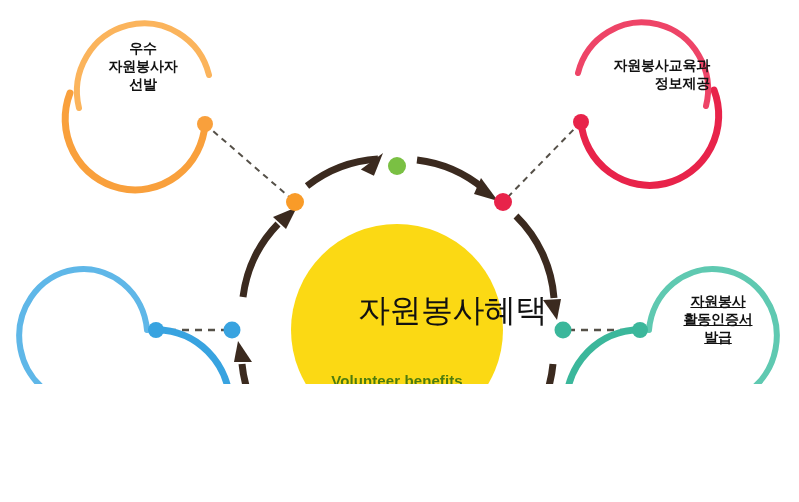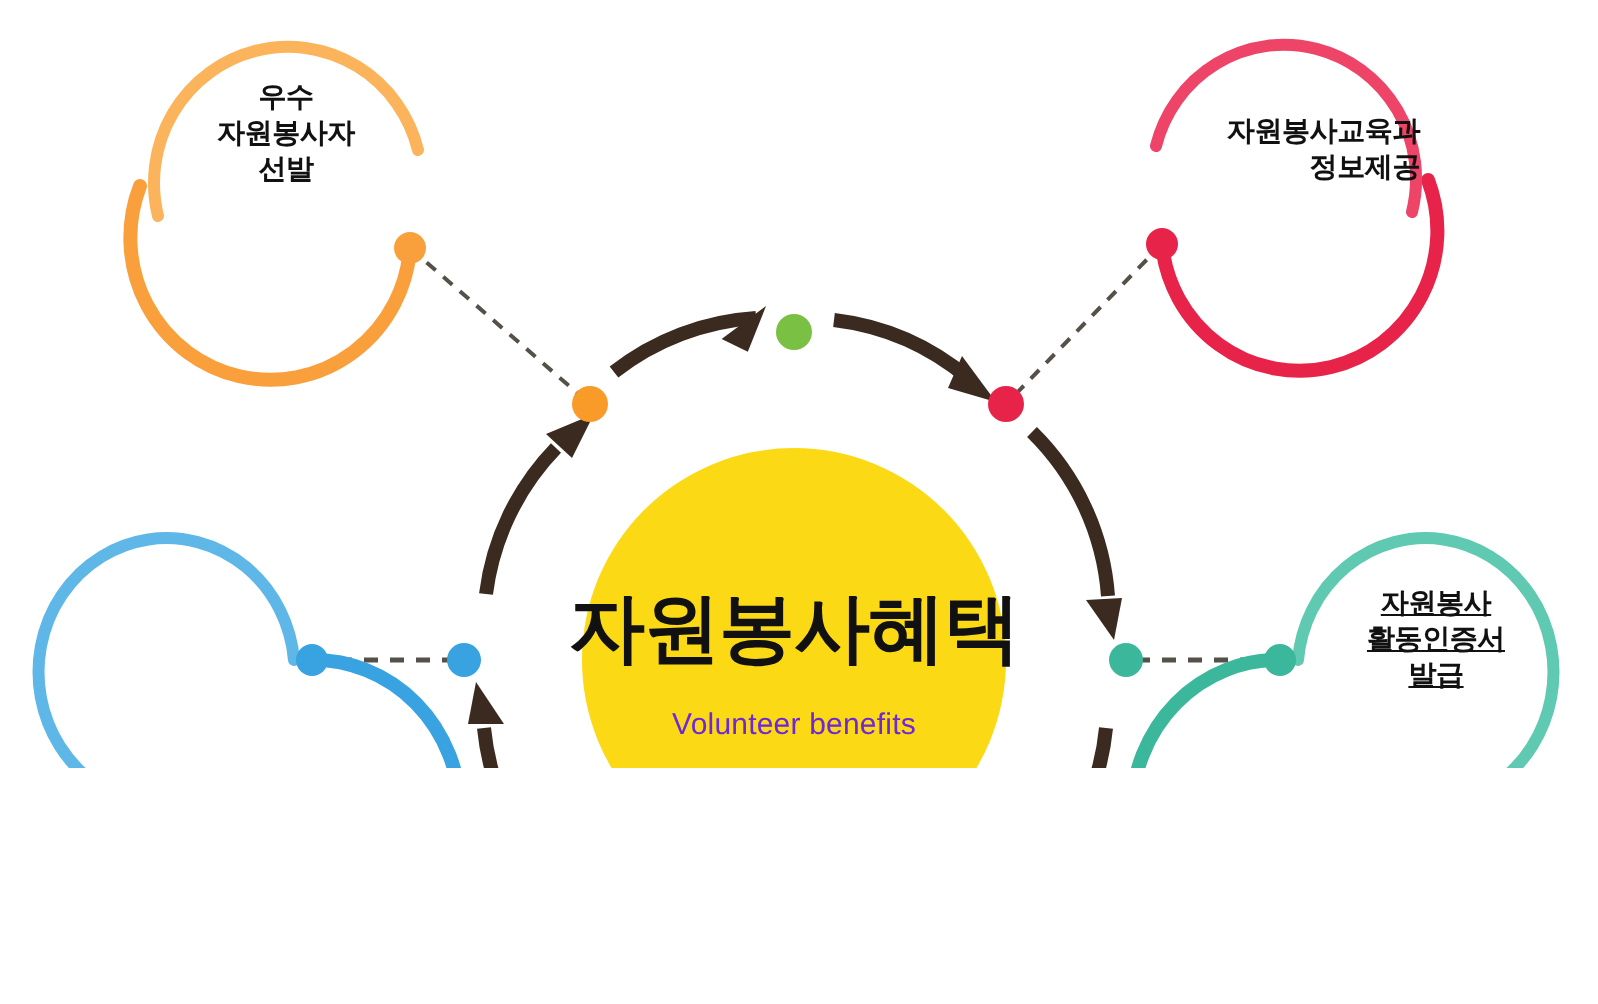--- a/index.html
+++ b/index.html
@@ -34,39 +34,40 @@
     font-weight: bold;
     font-size: 14px;
     line-height: 1.28;
     letter-spacing: -0.2px;
     white-space: pre-line;
     pointer-events: none;
     -webkit-font-smoothing: antialiased;
   }
   .hub-title {
     position: absolute;
-    text-align: center;
+    text-align: right;
     color: #111111;
     font-family: "Liberation Sans", sans-serif;
-    font-weight: bold;
-    font-size: 38px;
+    font-weight: normal;
+    font-size: 32px;
     letter-spacing: -0.5px;
     white-space: nowrap;
     pointer-events: none;
   }
   .hub-sub {
     position: absolute;
     text-align: center;
-    color: #6d28d9;
+    color: #4d7c0f;
     font-family: "Liberation Sans", sans-serif;
-    font-weight: normal;
+    font-weight: bold;
     font-size: 15px;
     letter-spacing: 0.1px;
     white-space: nowrap;
     pointer-events: none;
+    margin-top: 18px;
   }
   
   #label-top-left   { left:  78px; top:  40px; width: 130px; }
   #label-top-right  { left: 560px; top:  57px; width: 150px; text-align: right; }
   #label-left       { left:   6px; top: 314px; width: 150px; }
   #label-right      { left: 655px; top: 293px; width: 126px; text-decoration: underline; }
   #hub-title-el     { left: 247px; top: 289px; width: 300px; }
   #hub-sub-el       { left: 247px; top: 354px; width: 300px; }
 </style>
 </head>

